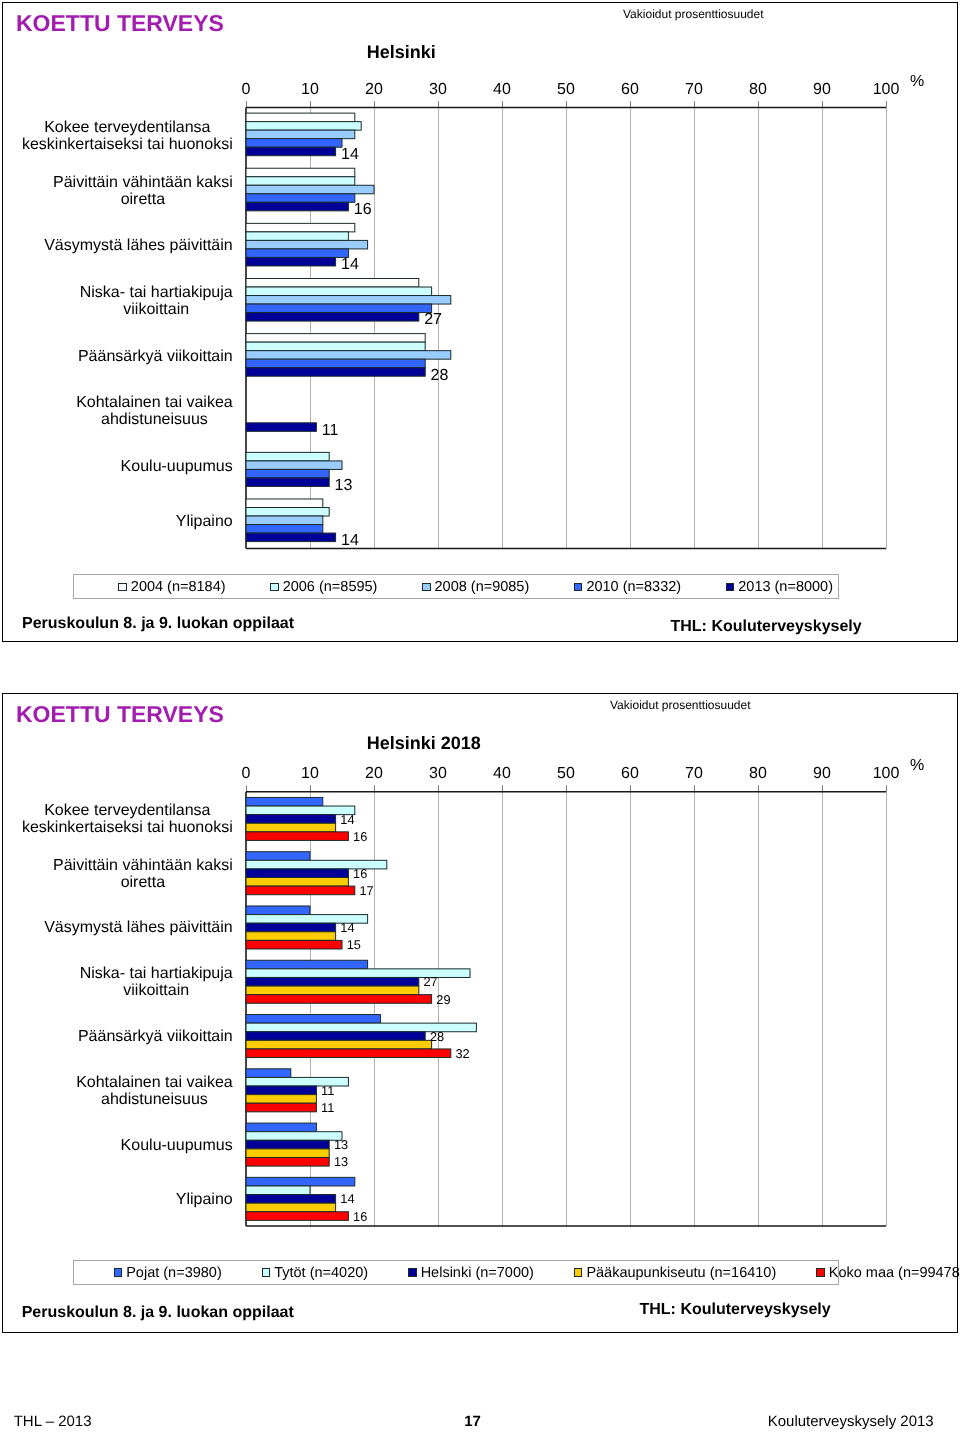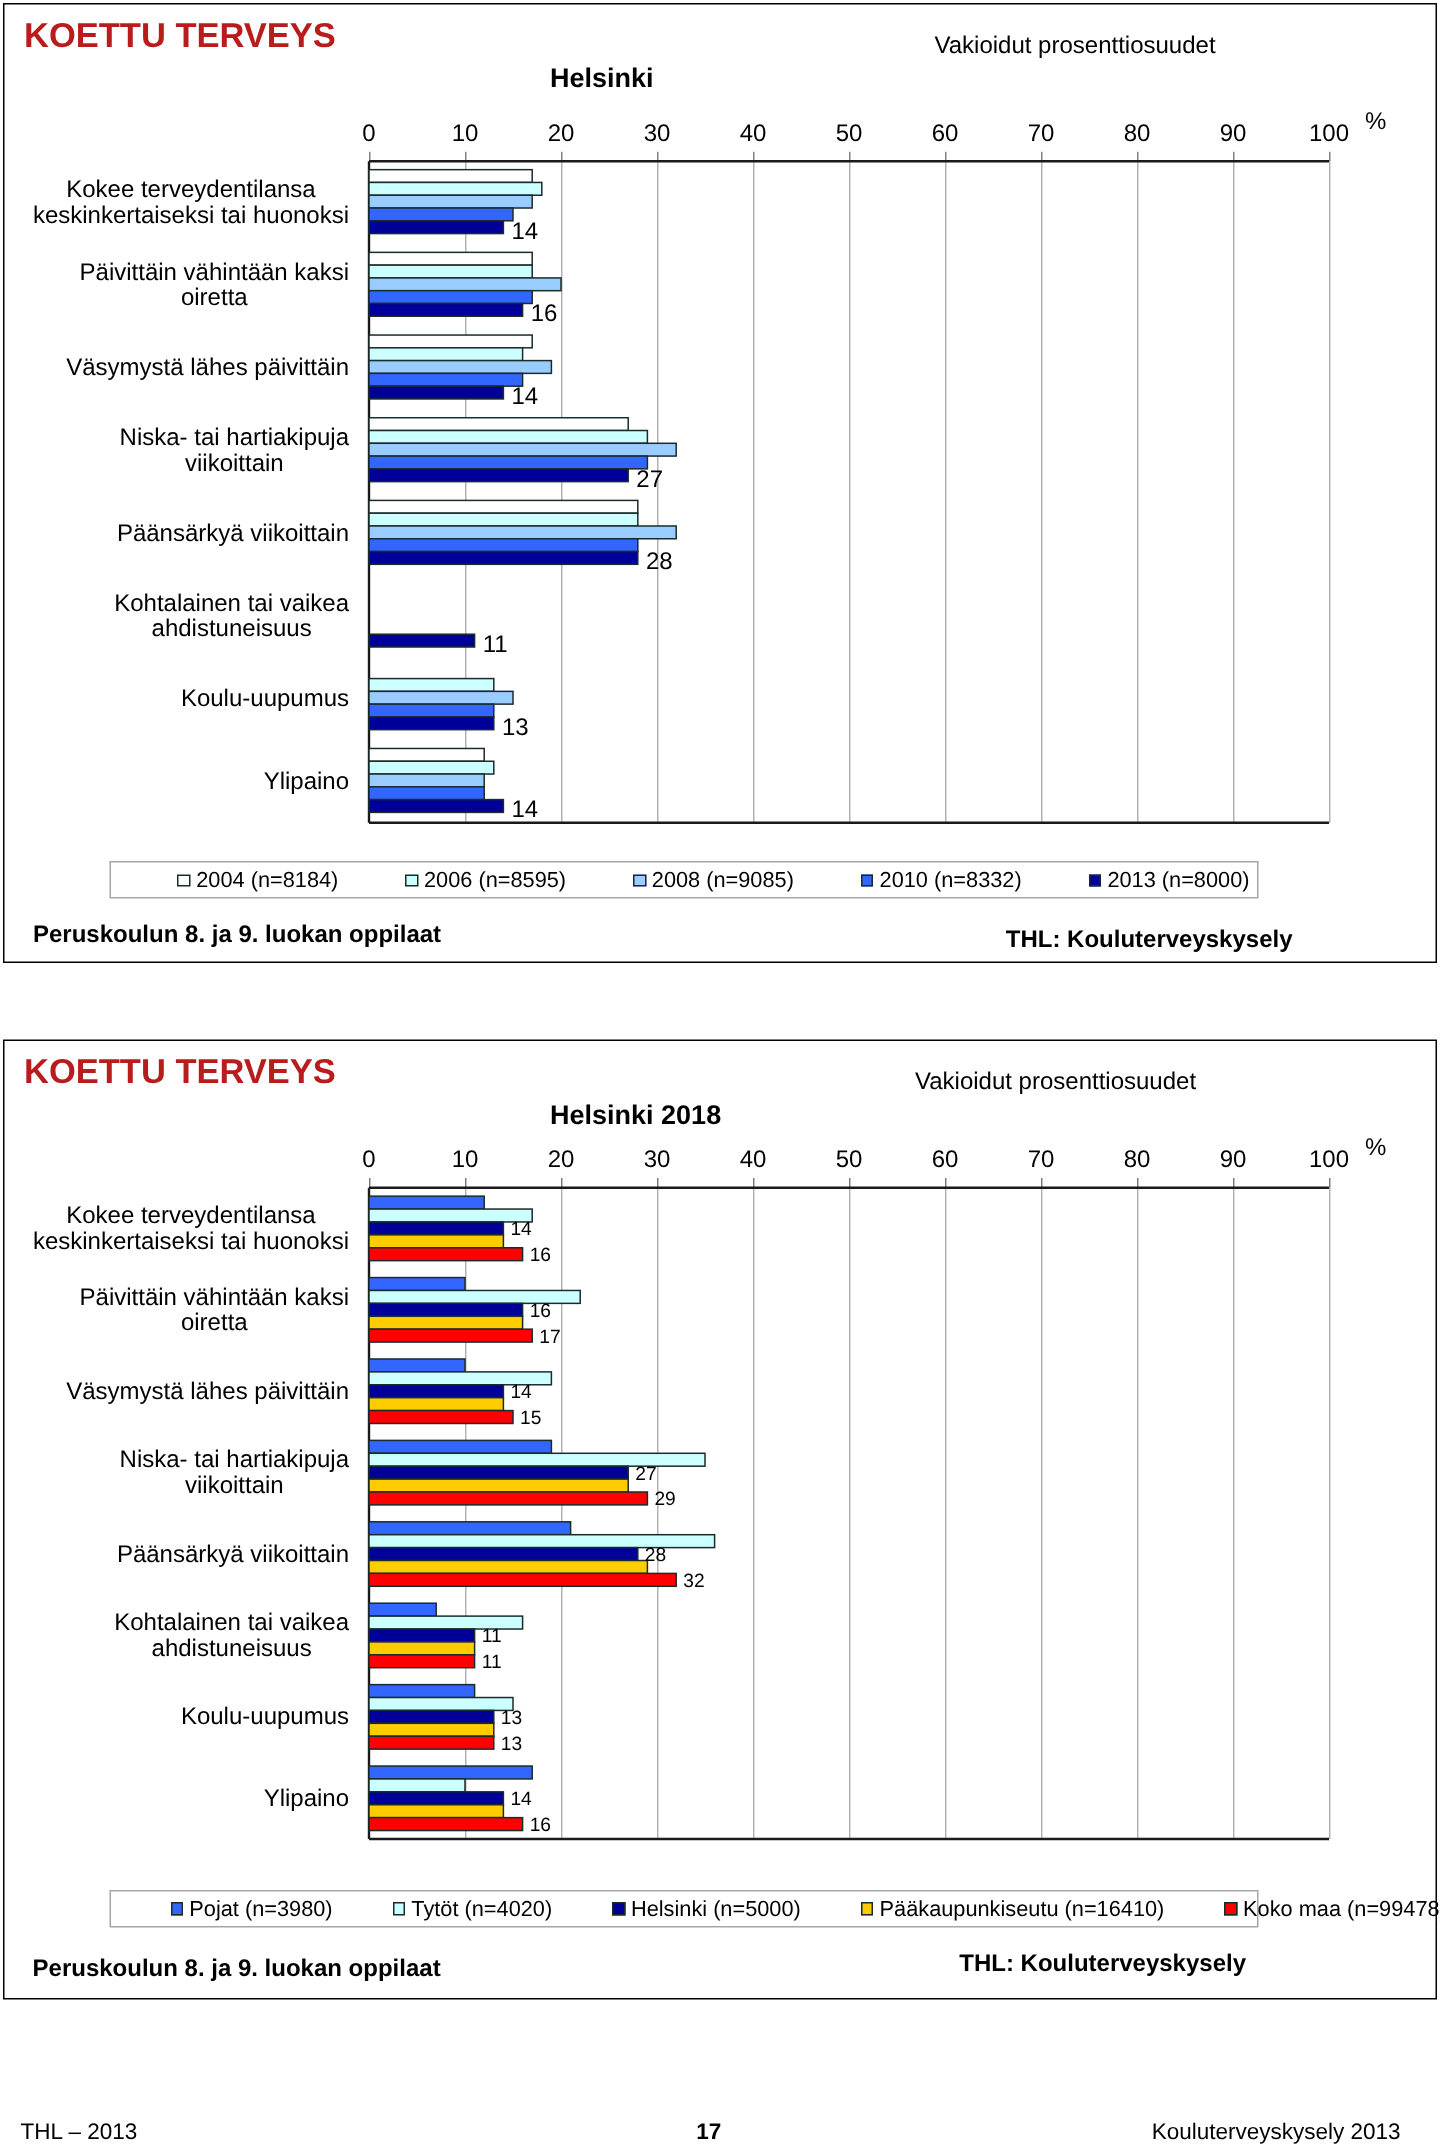--- a/index.html
+++ b/index.html
@@ -2,23 +2,23 @@
 <html><head>
 <meta charset="utf-8">
 <style>
   html,body{margin:0;padding:0;}
   body{width:960px;height:1433px;background:#fff;font-family:"Liberation Sans",sans-serif;
        -webkit-font-smoothing:antialiased;text-rendering:geometricPrecision;overflow:hidden;}
   text{-webkit-font-smoothing:antialiased;}
   .page{position:relative;width:960px;height:1433px;}
   .chartbox{position:absolute;border:1px solid #000;background:#fff;box-sizing:border-box;}
   svg{display:block;}
-  .ctitle{position:absolute;left:13px;top:6.8px;font-size:23px;font-weight:bold;color:#b91c1c;letter-spacing:0px;white-space:nowrap;}
+  .ctitle{position:absolute;left:13px;top:6.8px;font-size:23px;font-weight:bold;color:#a21caf;letter-spacing:0px;white-space:nowrap;}
   .csub{position:absolute;left:363.7px;top:38.5px;font-size:18px;font-weight:bold;white-space:nowrap;}
-  .cnote{position:absolute;left:620px;top:19px;font-size:16px;font-weight:normal;white-space:nowrap;}
+  .cnote{position:absolute;left:620px;top:4px;font-size:12px;font-weight:normal;white-space:nowrap;}
   .plot{position:absolute;left:-2px;top:-2px;}
   .legendbox{position:absolute;border:1px solid #a6a6a6;
              background:#fff;display:flex;align-items:center;justify-content:space-evenly;box-sizing:border-box;}
   .legitem{display:flex;align-items:center;font-size:14.5px;white-space:nowrap;line-height:14px;margin-left:40px;}
   .legswatch{width:8.5px;height:8.5px;border:1px solid #1a2b2b;margin-right:4px;box-sizing:border-box;flex:0 0 auto;}
   .cfootl{position:absolute;font-size:16px;font-weight:bold;}
   .cfootr{position:absolute;font-size:16px;font-weight:bold;}
   .caption{position:absolute;left:13px;width:936px;font-size:16px;font-style:italic;line-height:19.7px;}
   .capline{white-space:nowrap;}
   .capline.just{white-space:normal;text-align:justify;text-align-last:justify;}
@@ -302,21 +302,21 @@
         <div class="legitem">
           <span class="legswatch" style="background: rgb(51, 102, 255);"></span>
           <span>Pojat (n=3980)</span>
         </div>
         <div class="legitem">
           <span class="legswatch" style="background: rgb(204, 255, 255);"></span>
           <span>Tytöt (n=4020)</span>
         </div>
         <div class="legitem">
           <span class="legswatch" style="background: rgb(0, 0, 153);"></span>
-          <span>Helsinki (n=5000)</span>
+          <span>Helsinki (n=7000)</span>
         </div>
         <div class="legitem">
           <span class="legswatch" style="background: rgb(255, 204, 0);"></span>
           <span>Pääkaupunkiseutu (n=16410)</span>
         </div>
         <div class="legitem">
           <span class="legswatch" style="background: rgb(255, 0, 0);"></span>
           <span>Koko maa (n=99478)</span>
         </div>
       </div>

